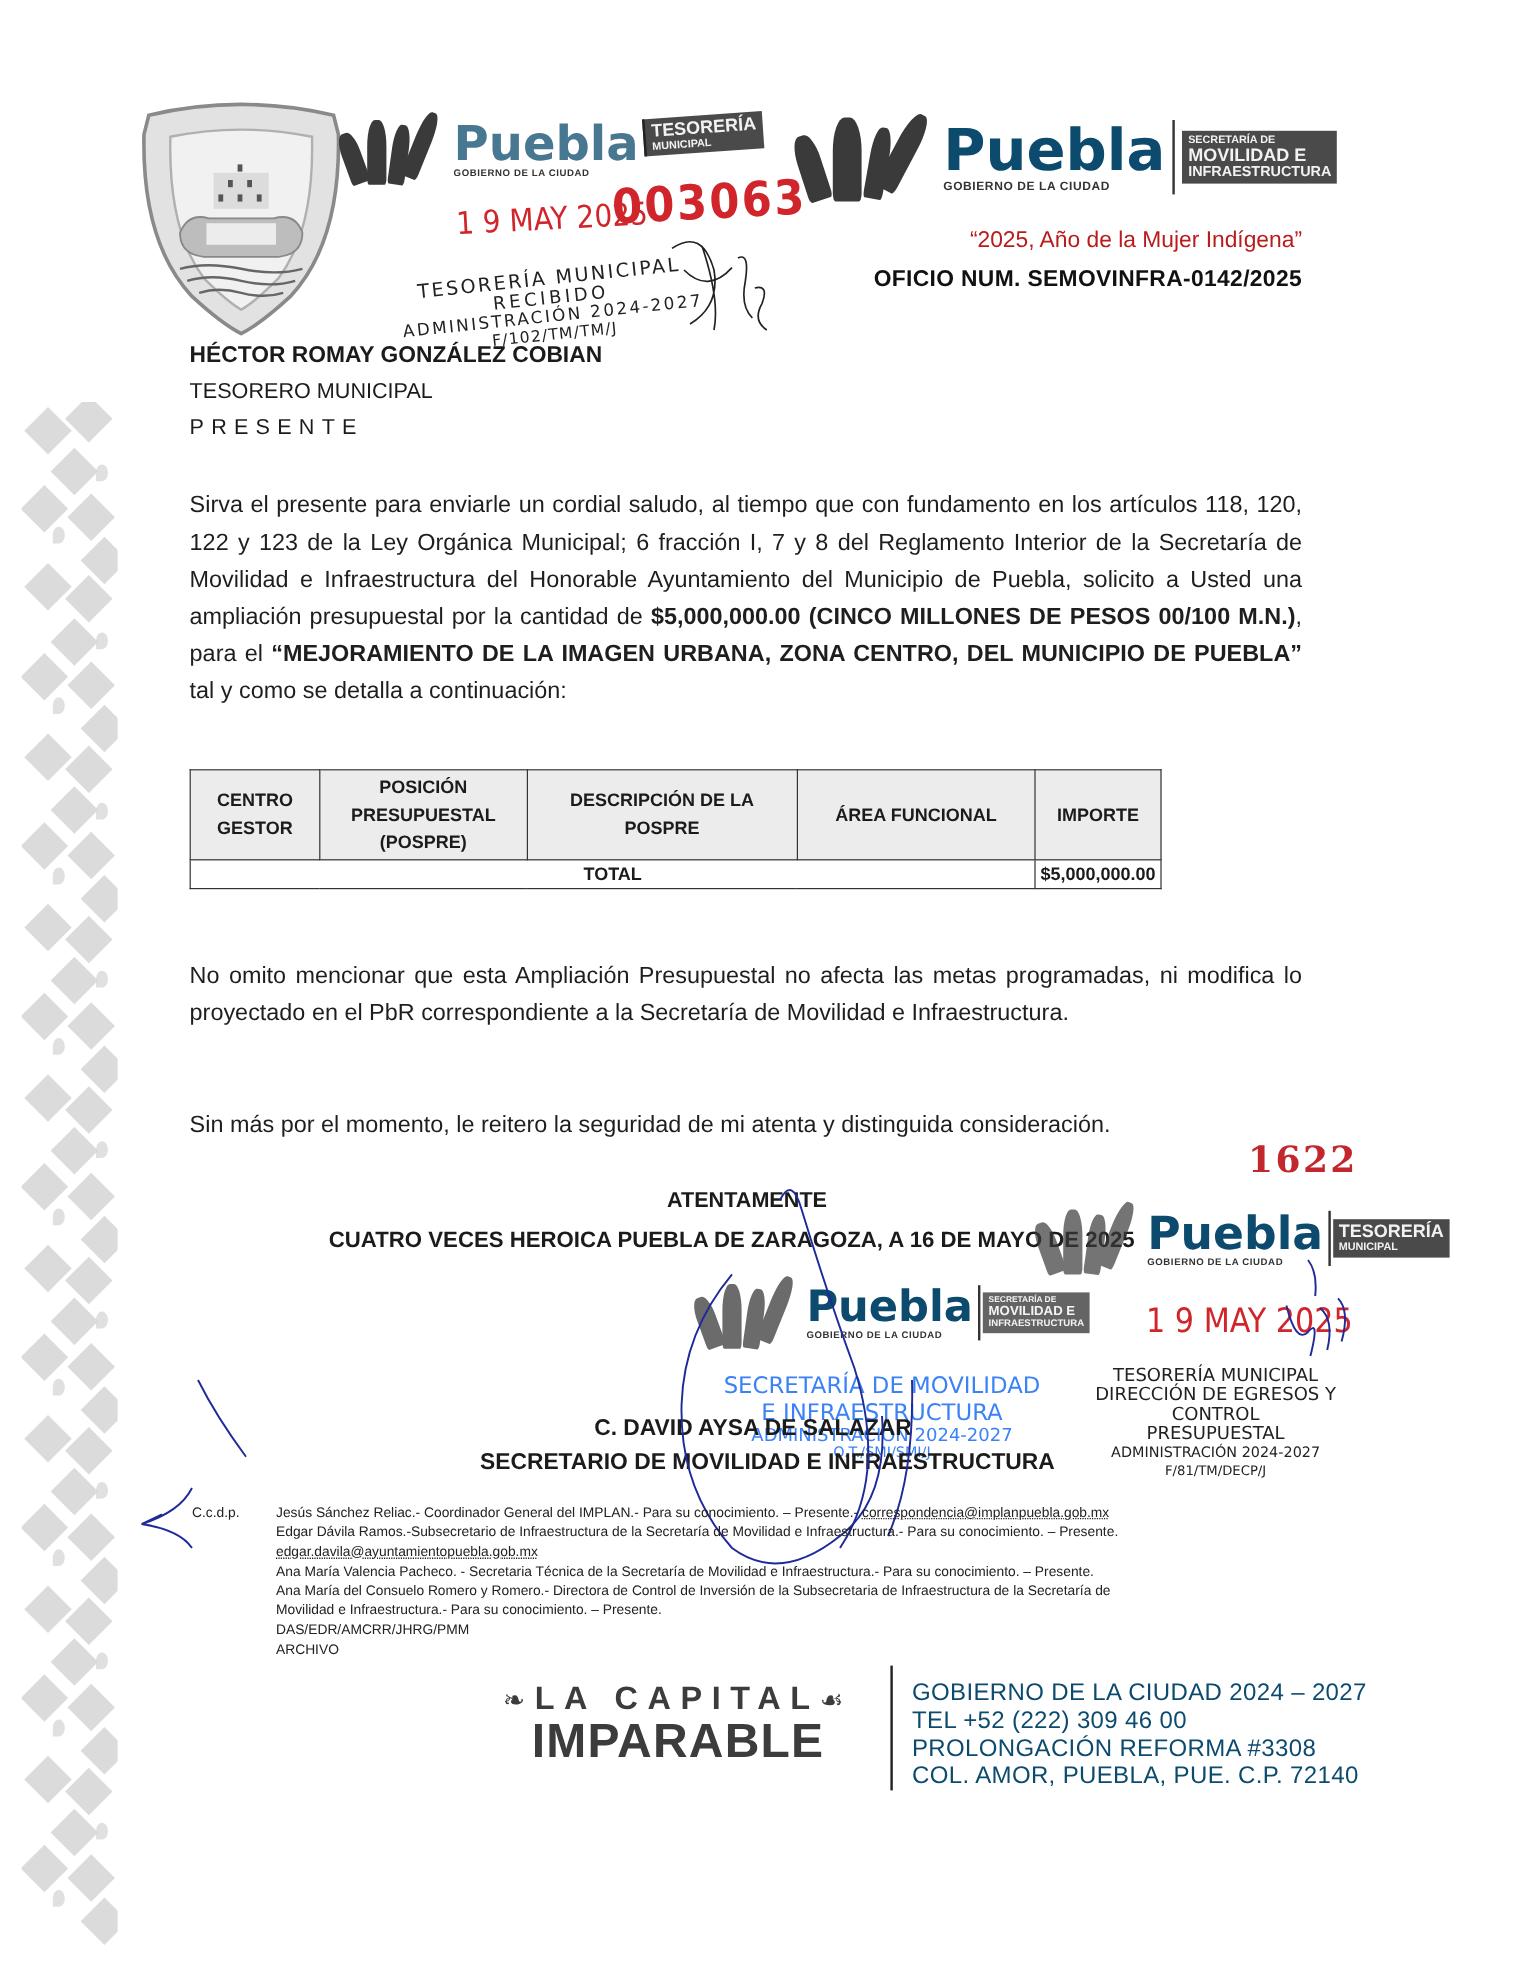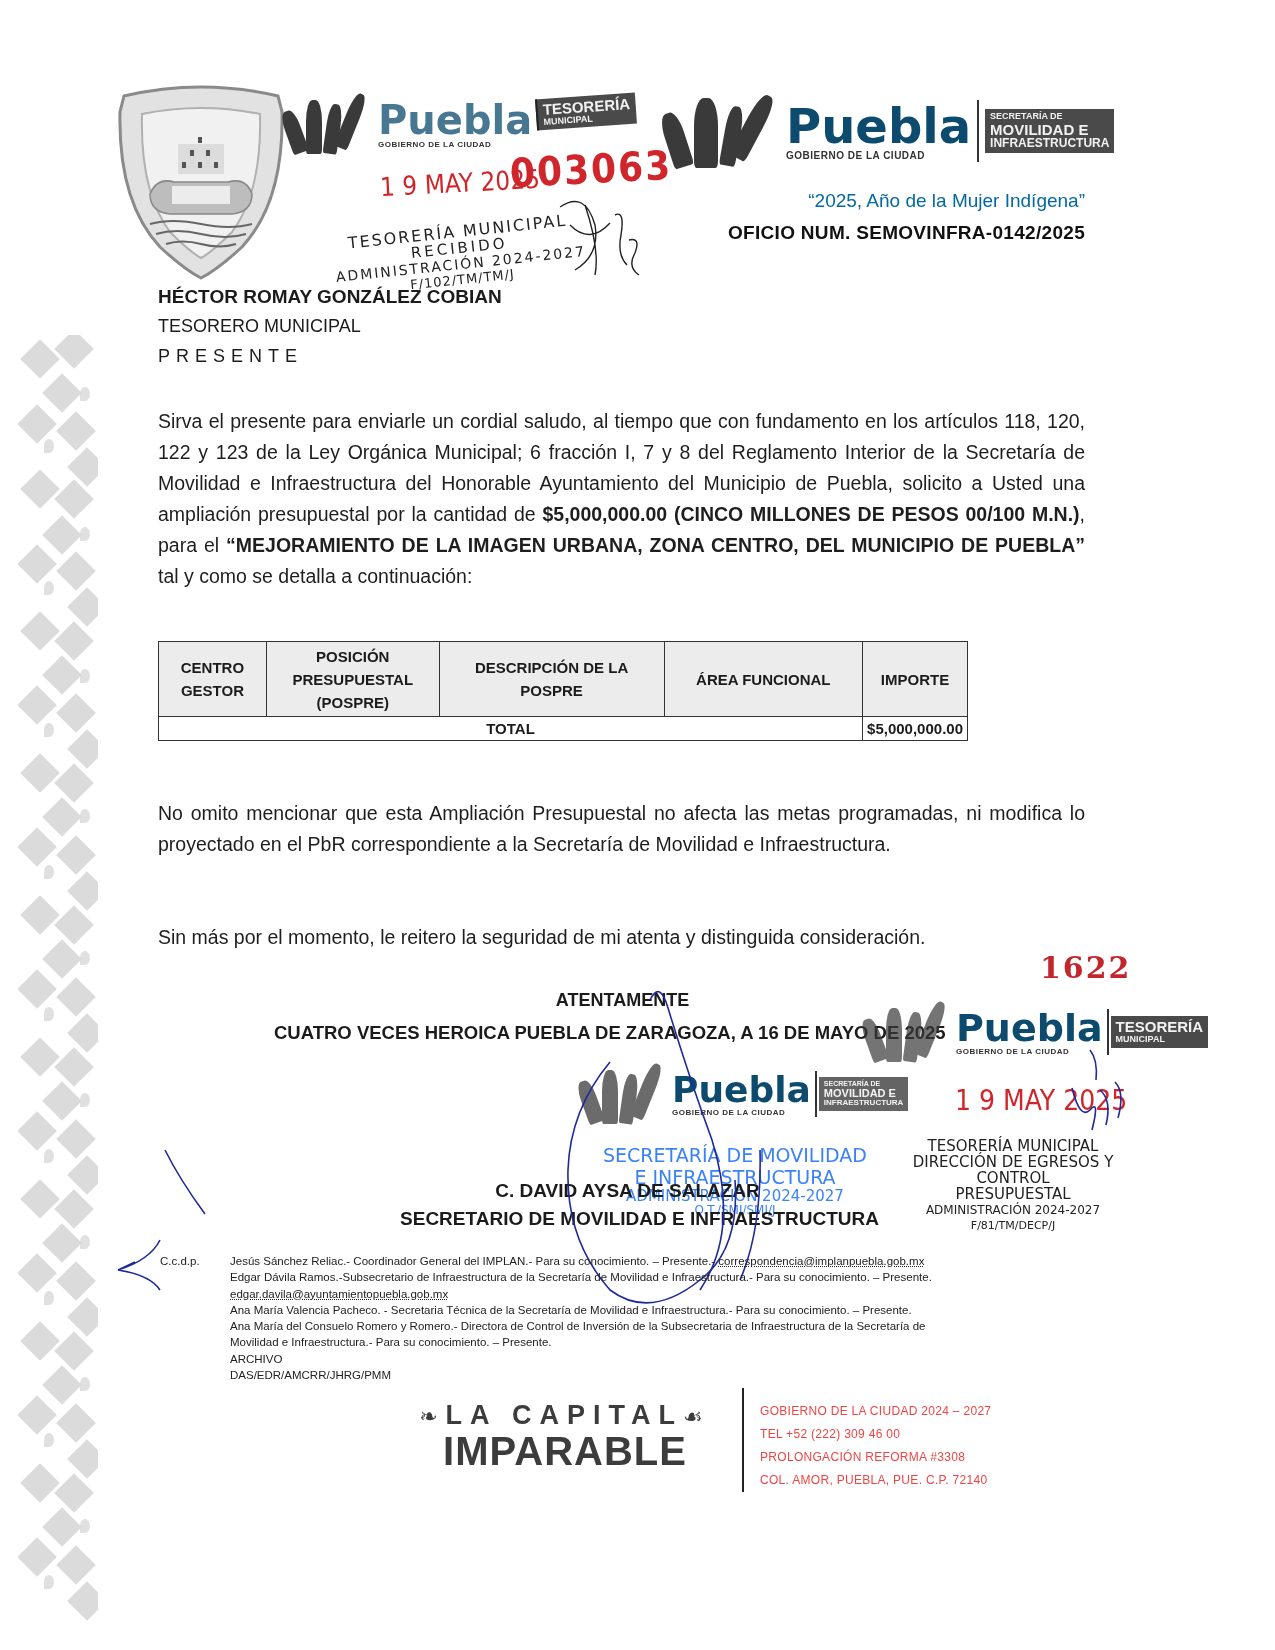--- a/index.html
+++ b/index.html
@@ -20,21 +20,21 @@
   .logo { display:flex; align-items:center; }
   .logo .emblem { width:92px; height:64px; position:relative; }
   .logo .emblem span { position:absolute; background:#3a3a3a; border-radius:40% 40% 10% 10%; }
   .logo .brand { font-family:"DejaVu Sans", sans-serif; font-weight:bold; color:#0c4a6e; line-height:1; }
   .logo .sub { font-size:8px; font-weight:bold; letter-spacing:.5px; color:#333; }
   .logo .box { background:#4a4a4a; color:#f2f2f2; font-weight:bold; padding:3px 5px; line-height:1.05; border-left:2px solid #222; }
 
   .stamp-red { color:#d0262b; font-family:"DejaVu Sans Condensed","DejaVu Sans", sans-serif; }
   .stamp-black { color:#222; font-family:"DejaVu Sans", sans-serif; text-align:center; }
 
-  .motto { right:190px; top:190px; font-size:19px; color:#0369a1; }
+  .motto { right:190px; top:190px; font-size:19px; color:#b91c1c; }
   .oficio { right:190px; top:222px; font-size:19px; font-weight:bold; color:#111; letter-spacing:.3px; }
 
   .recipient { left:158px; top:286px; }
   .recipient .name { font-size:19px; font-weight:bold; margin-bottom:8px; }
   .recipient .role { font-size:18px; margin-bottom:9px; }
   .recipient .presente { font-size:18px; letter-spacing:6px; }
 
   .para { left:158px; width:927px; font-size:19.5px; line-height:31px; text-align:justify; color:#1e1e1e; }
   .para b { font-weight:bold; }
 
@@ -49,21 +49,21 @@
 
   .ccp { left:160px; top:1253px; font-size:11.5px; line-height:16.3px; color:#222; }
   .ccp .lbl { position:absolute; left:0; top:0; }
   .ccp .lines { position:absolute; left:70px; top:0; width:900px; }
   .ccp a { color:#222; text-decoration:underline dotted; }
 
   .footer-logo { left:415px; top:1400px; width:300px; text-align:center; color:#3c3c3c; }
   .footer-logo .l1 { font-size:27px; font-weight:bold; letter-spacing:8px; }
   .footer-logo .l2 { font-size:40px; font-weight:bold; letter-spacing:1px; line-height:1; }
   .footer-divider { left:742px; top:1388px; width:2px; height:104px; background:#222; }
-  .footer-info { left:760px; top:1400px; font-size:12px; line-height:23px; color:#ef4444; letter-spacing:.3px; }
+  .footer-info { left:760px; top:1400px; font-size:20px; line-height:23px; color:#0c4a6e; letter-spacing:.3px; }
 
   svg.ink { position:absolute; overflow:visible; }
 </style>
 </head>
 <body>
 
 <div class="abs side-pattern">
   <div class="tile diamond" style="left:8px;top:10px"></div>
   <div class="tile diamond" style="left:42px;top:0px"></div>
   <div class="tile diamond" style="left:30px;top:44px"></div>
@@ -320,22 +320,22 @@
 
 <div class="abs ccp">
   <div class="lbl">C.c.d.p.</div>
   <div class="lines">
     <div><span>Jesús Sánchez Reliac.- Coordinador General del IMPLAN.- Para su conocimiento. – Presente.- </span><a>correspondencia@implanpuebla.gob.mx</a></div>
     <div>Edgar Dávila Ramos.-Subsecretario de Infraestructura de la Secretaría de Movilidad e Infraestructura.- Para su conocimiento. – Presente.</div>
     <div><a>edgar.davila@ayuntamientopuebla.gob.mx</a></div>
     <div>Ana María Valencia Pacheco. - Secretaria Técnica de la Secretaría de Movilidad e Infraestructura.- Para su conocimiento. – Presente.</div>
     <div>Ana María del Consuelo Romero y Romero.- Directora de Control de Inversión de la Subsecretaria de Infraestructura de la Secretaría de</div>
     <div>Movilidad e Infraestructura.- Para su conocimiento. – Presente.</div>
+    <div>DAS/EDR/AMCRR/JHRG/PMM</div>
     <div>ARCHIVO</div>
-    <div>DAS/EDR/AMCRR/JHRG/PMM</div>
   </div>
 </div>
 
 <div class="abs footer-logo">
   <div class="l1">
     <span style="font-size:22px">❧</span><span>LA CAPITAL</span><span style="font-size:22px">☙</span>
   </div>
   <div class="l2">IMPARABLE</div>
 </div>
 

